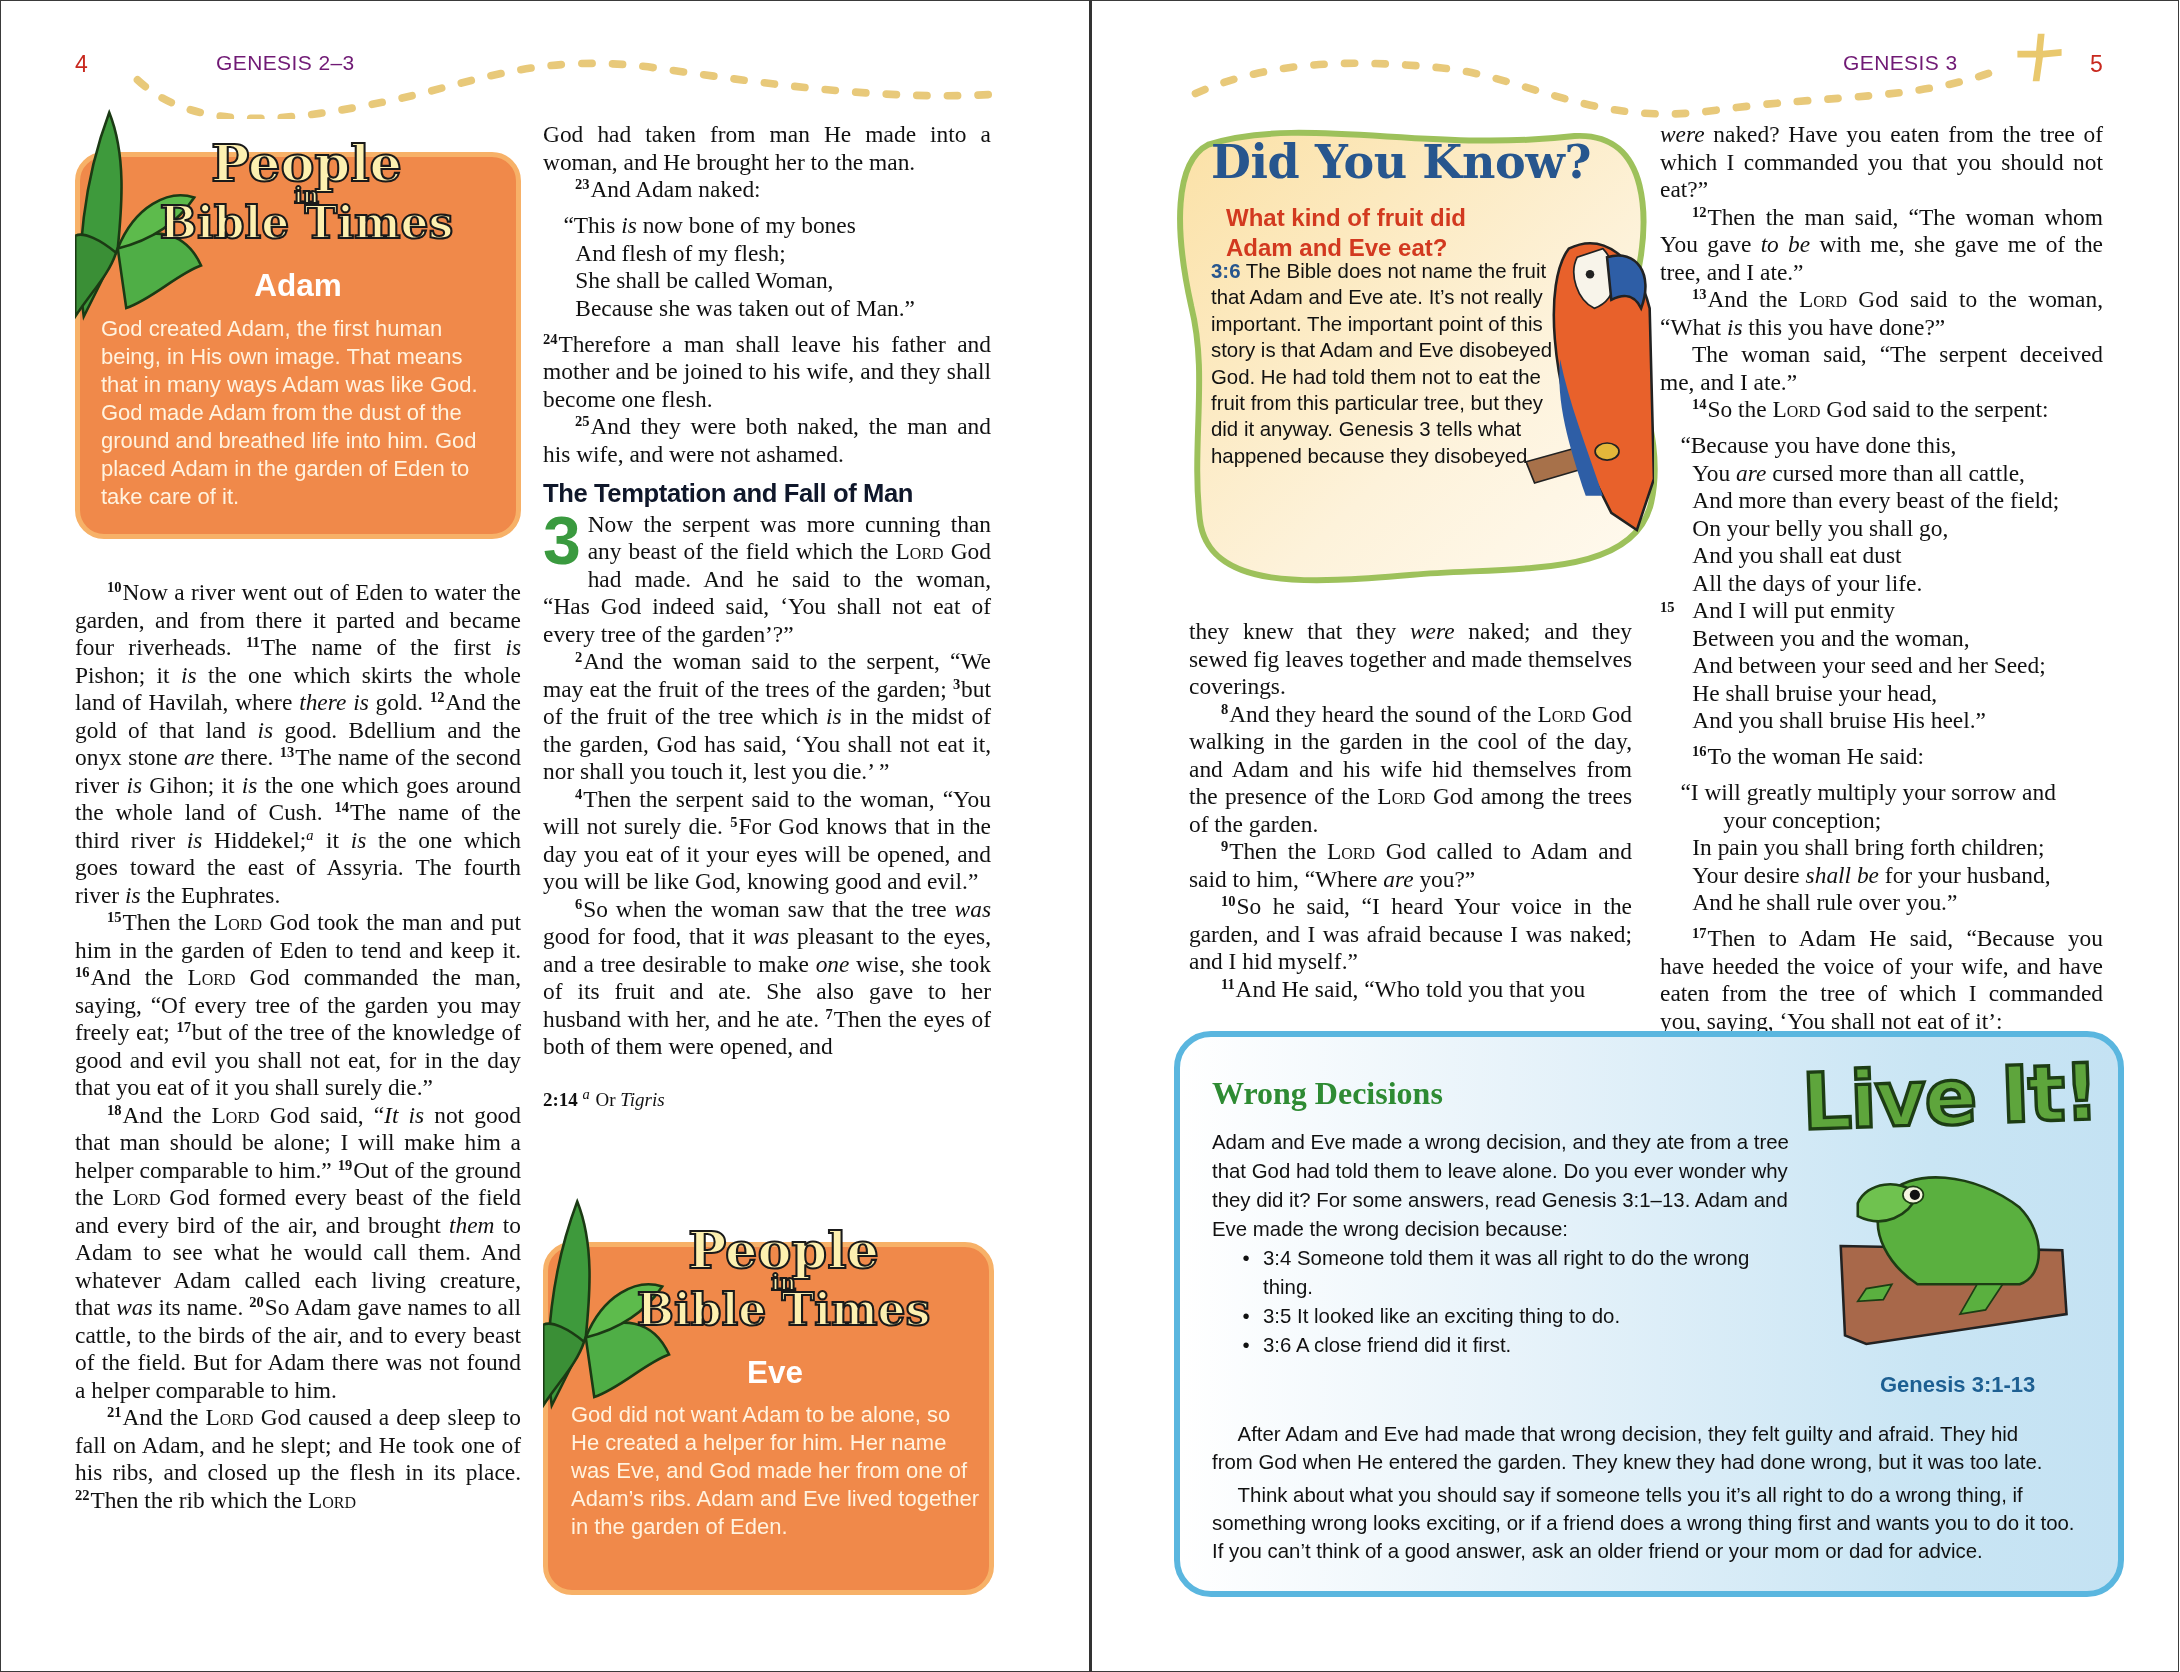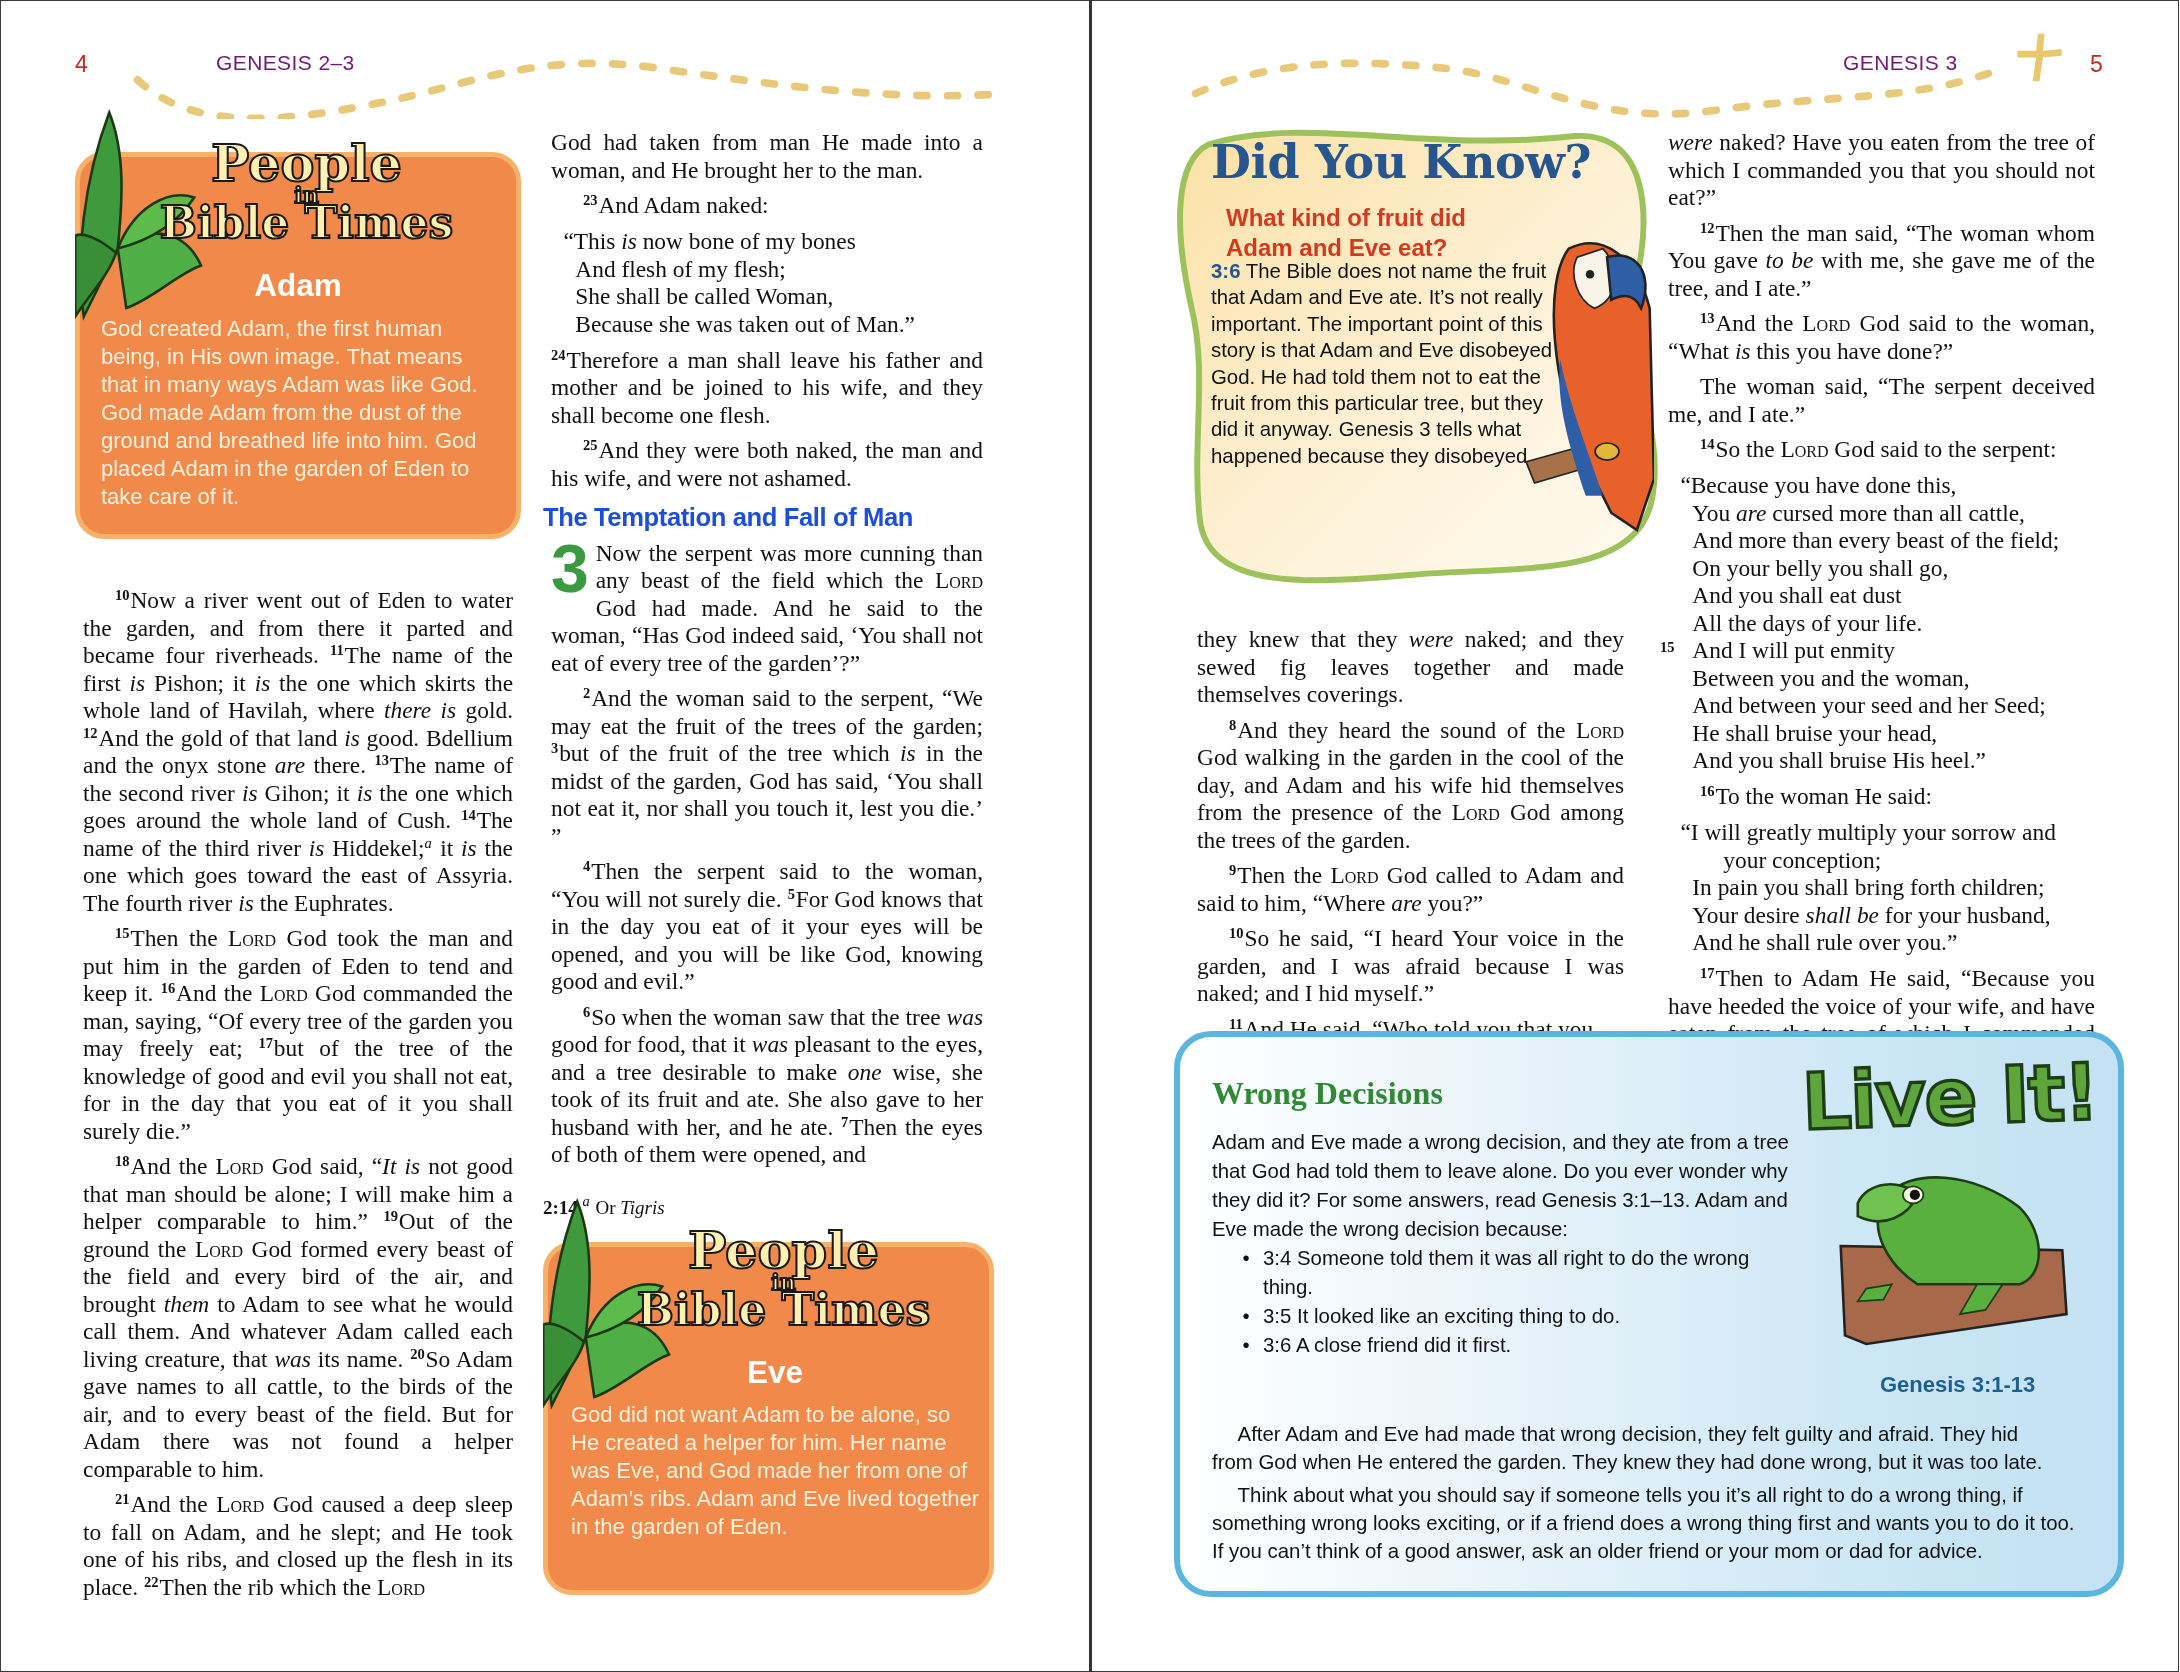--- a/index.html
+++ b/index.html
@@ -11,32 +11,32 @@
   .gutter { position: absolute; left: 1089px; top: 0; width: 2.6px; height: 1673px; background: #333; }
   .page { position: absolute; top: 0; height: 1673px; }
   .page.left { left: 0; width: 1089px; }
   .page.right { left: 1092px; width: 1226px; }
 
   .folio { position: absolute; top: 51px; font-family: "Liberation Sans", sans-serif; color: #c8281e; font-size: 23px; }
   .running { position: absolute; top: 51px; font-family: "Liberation Sans", sans-serif; color: #701a75; font-size: 21px; letter-spacing: 0.4px; }
   .dash-wave { position: absolute; }
 
   .bible { font-family: "Liberation Serif", serif; font-size: 23.4px; line-height: 27.5px; text-align: justify; color: #111; }
-  .bible p { margin: 8px; }
+  .bible p { margin: 0; }
   .bible .ind { text-indent: 32px; }
   .bible sup { font-size: 14.5px; font-weight: bold; vertical-align: 7.7px; line-height: 0; margin-right: 0.9px; }
   .bible .sc { font-variant: small-caps; }
   .bible i { font-style: italic; }
   .poetry { margin: 8.5px 0 8.5px 15.3px; text-align: left; }
   .poetry div { padding-left: 17px; }
   .poetry .first { padding-left: 5.1px; }
   .poetry .hang { padding-left: 48px; }
   .col { position: absolute; }
 
-  .section-head { font-family: "Liberation Sans", sans-serif; font-weight: bold; color: #1d4ed8; font-size: 25.6px; letter-spacing: -0.4px; margin: 12px 0 3.4px 0; }
+  .section-head { font-family: "Liberation Sans", sans-serif; font-weight: bold; color: #0f172a; font-size: 25.6px; letter-spacing: -0.4px; margin: 12px 0 3.4px 0; }
   .chapnum { float: left; font-family: "Liberation Sans", sans-serif; font-weight: bold; color: #3a9a3f; font-size: 68px; line-height: 55px; margin: 1.7px 6.8px 0 0; }
   .footnote { font-size: 19px; margin-top: 25.6px; }
 
   
   .pibt { position: absolute; background: #f0894a; border: 5.1px solid #f7b168; border-radius: 29px; box-sizing: border-box; }
   .pibt-title { position: absolute; font-family: "DejaVu Serif", serif; font-weight: bold; color: #fdf0b0; -webkit-text-stroke: 2.1px #1a1a1a; text-align: center; line-height: 1; }
   .pibt-title .l1 { font-size: 51px; display: block; }
   .pibt-title .in { font-size: 22px; display: block; margin: -5.1px 0 -5.1px 0; }
   .pibt-title .l2 { font-size: 44px; display: block; }
   .pibt-name { position: absolute; font-family: "Liberation Sans", sans-serif; font-weight: bold; color: #fff; font-size: 31.5px; text-align: center; }

